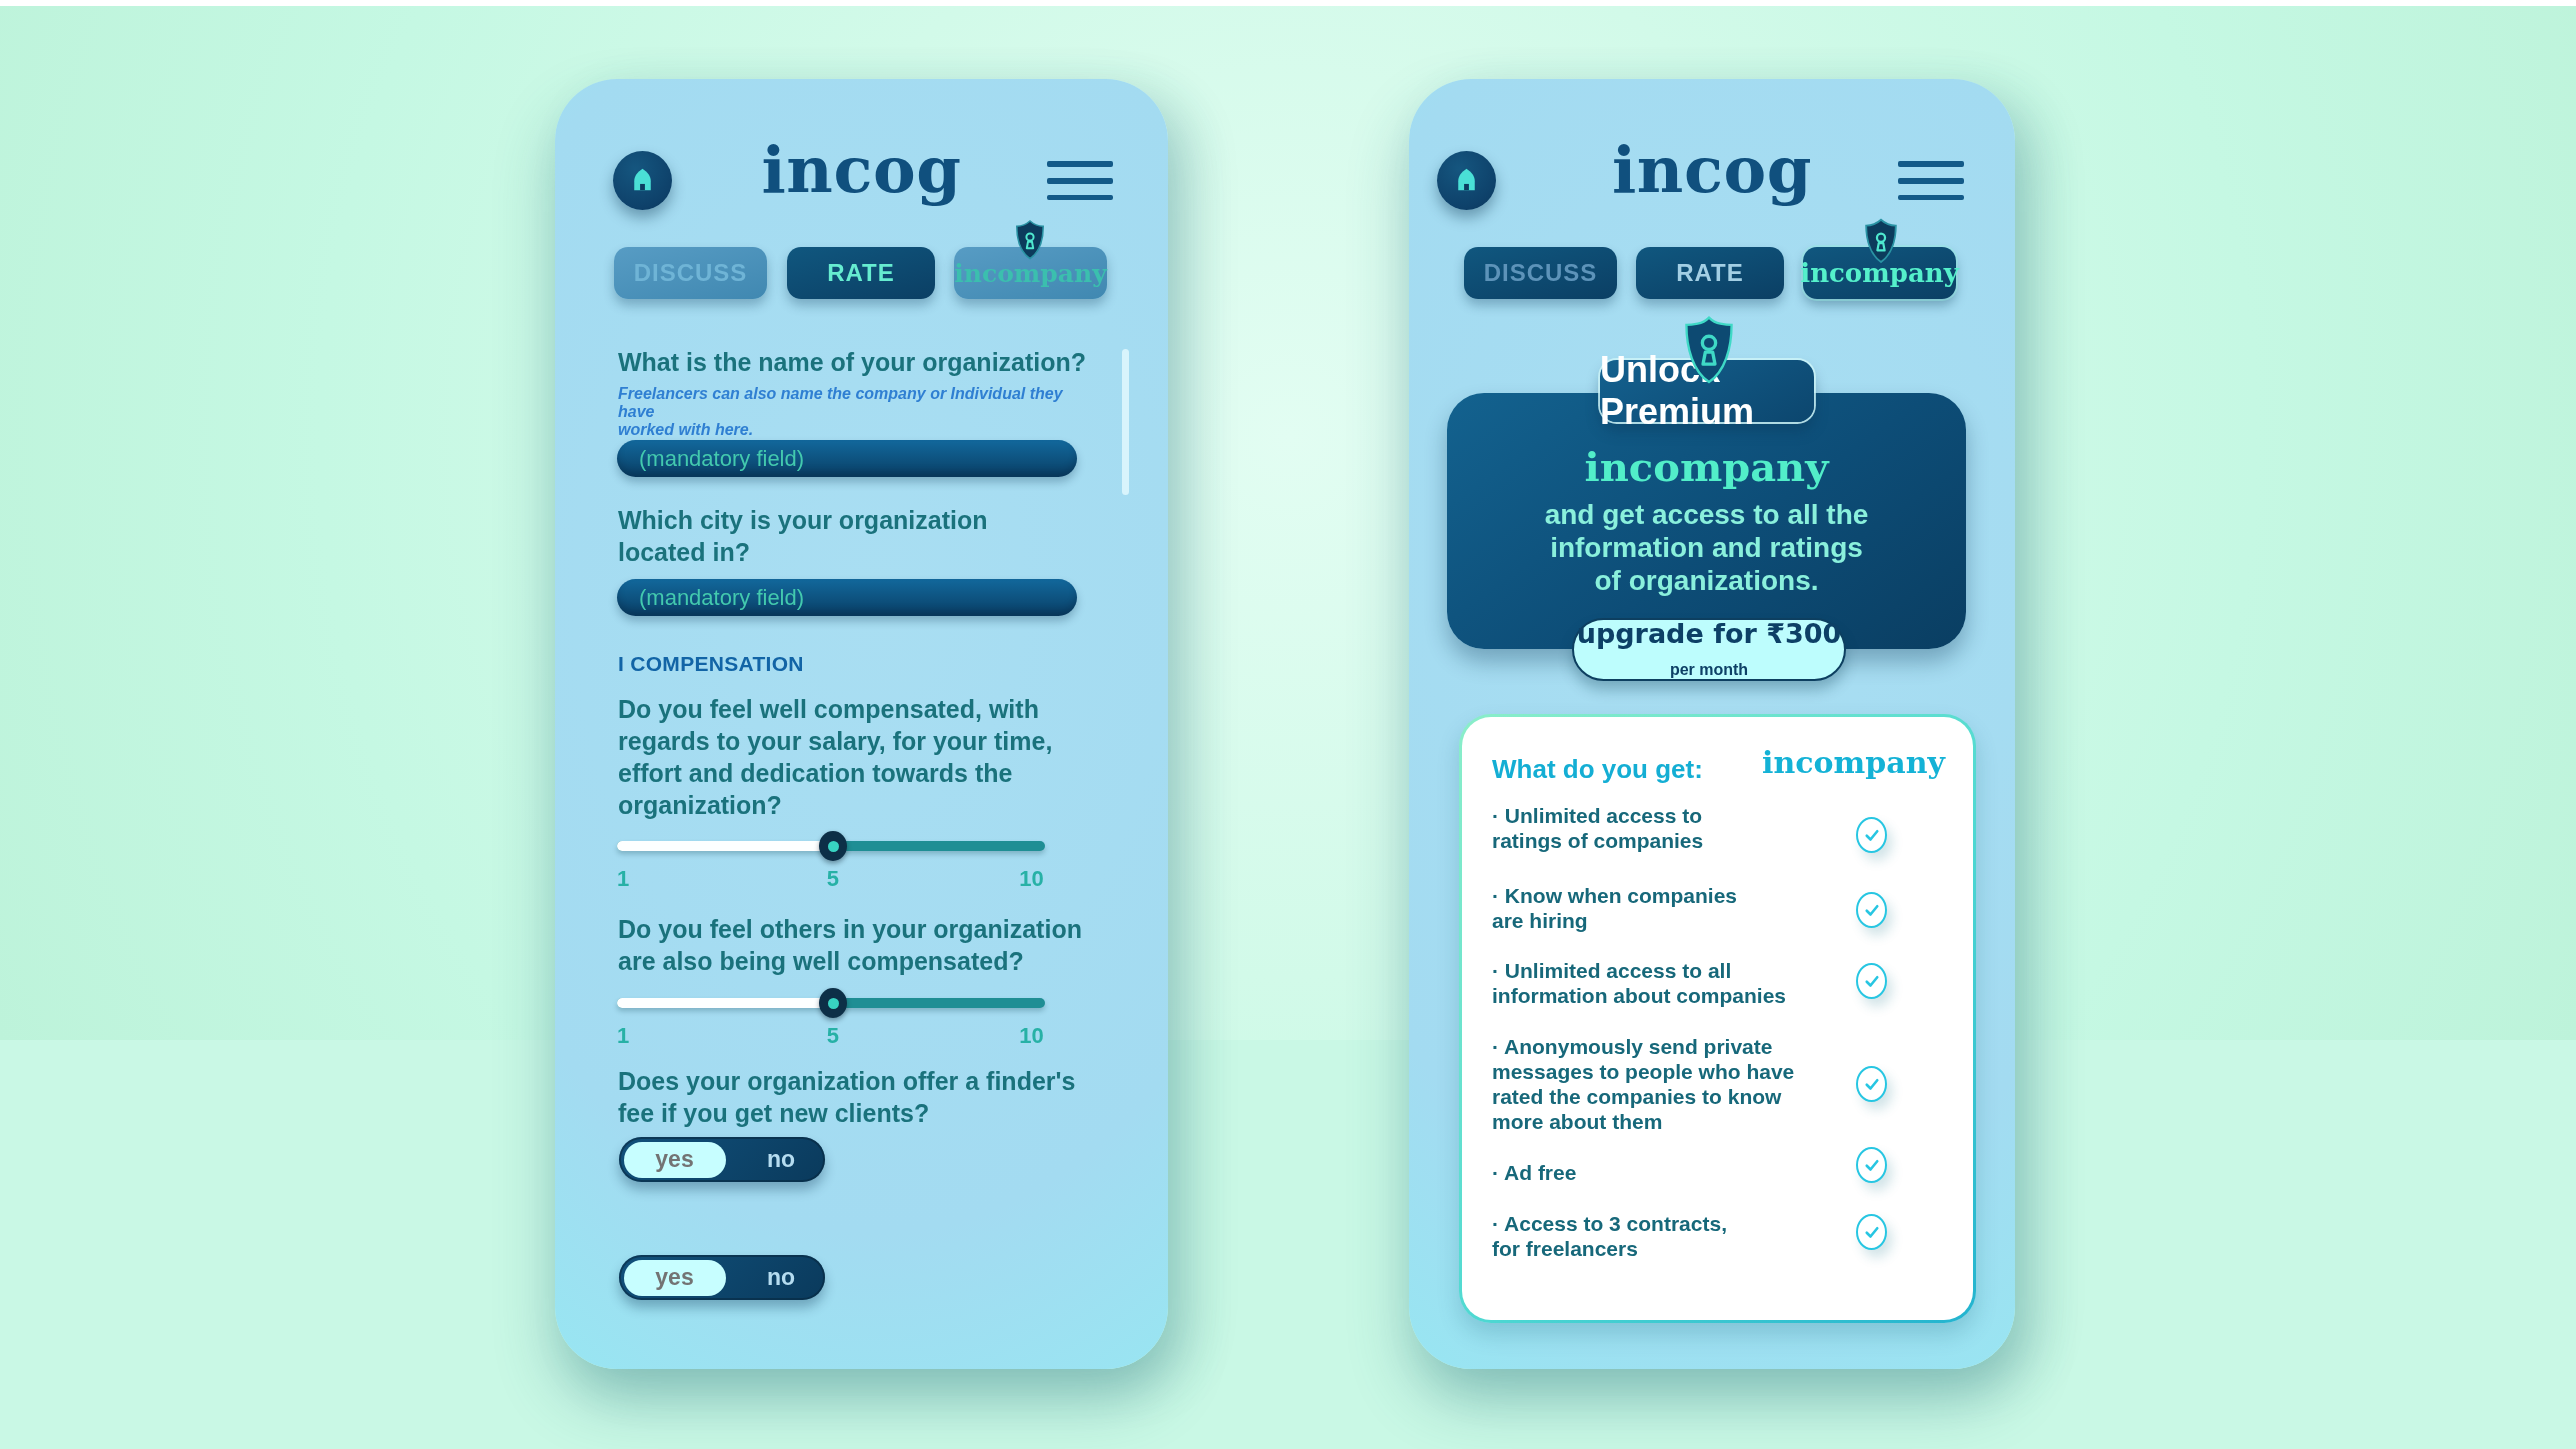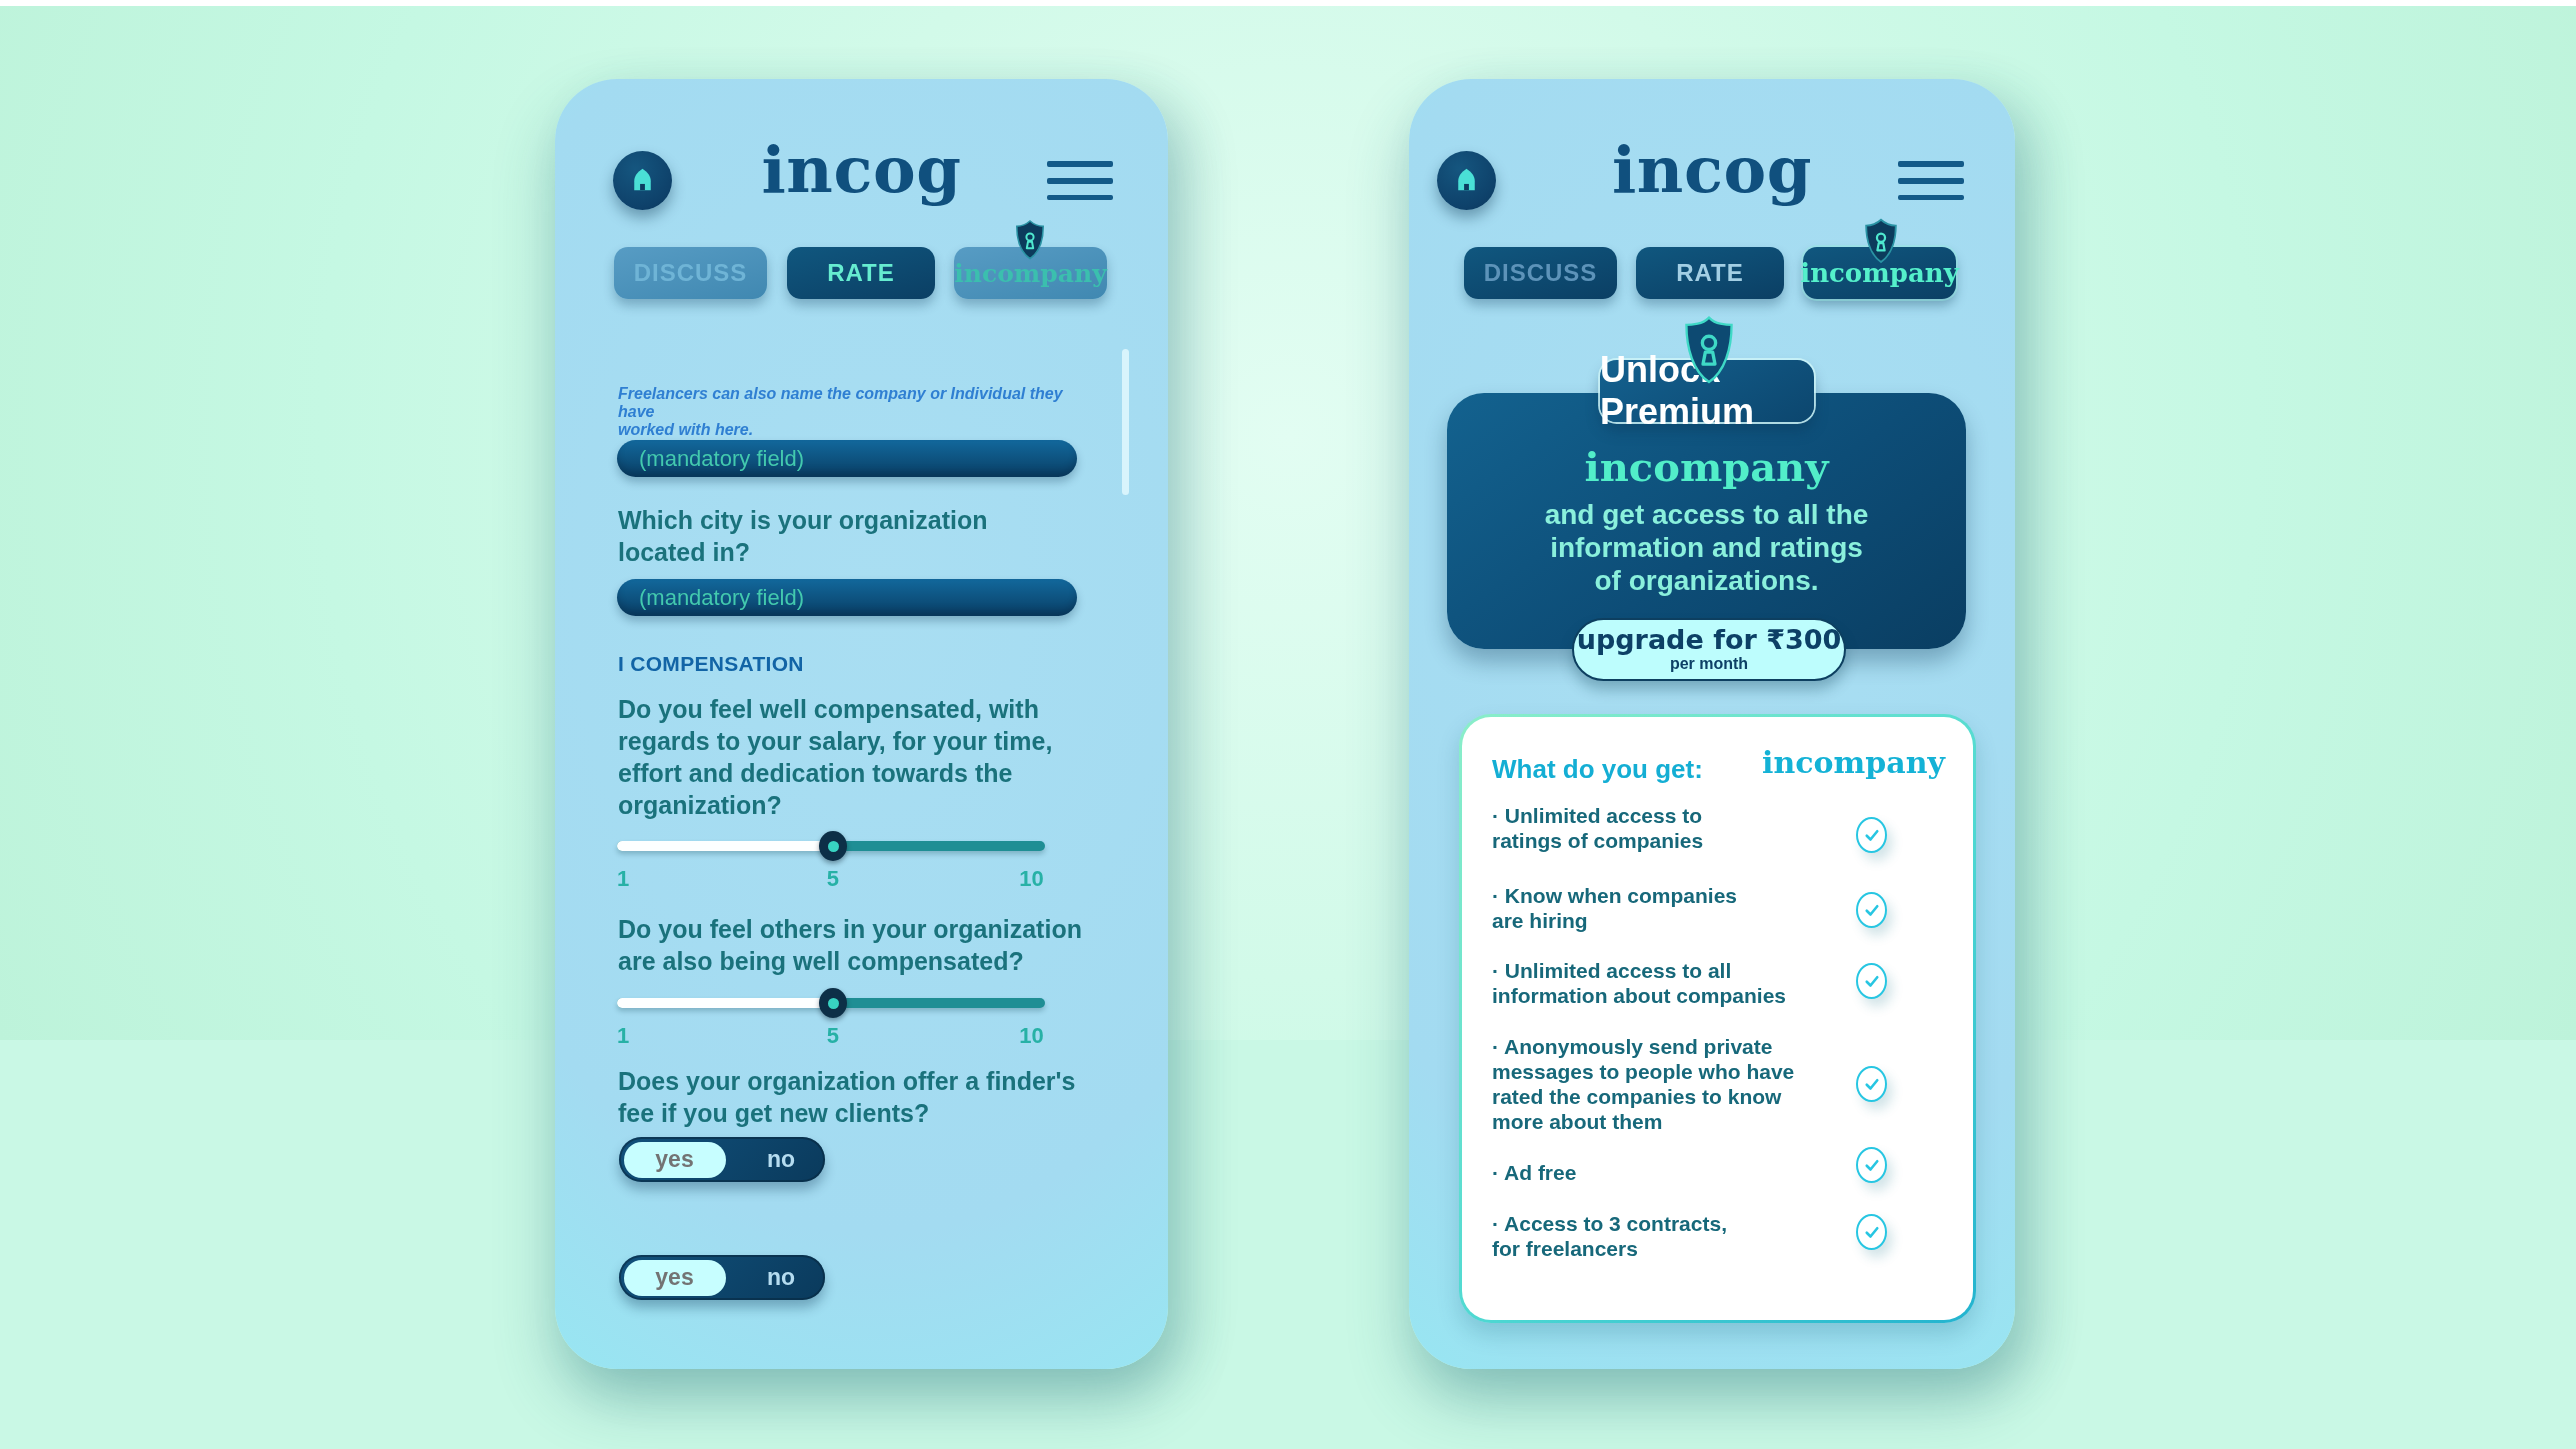--- a/index.html
+++ b/index.html
@@ -76,21 +76,21 @@
     background:linear-gradient(150deg,#14618f 0%,#0c466e 100%);
     box-shadow:0 0 0 1.9px rgba(205,245,248,.85), 0 9px 14px rgba(10,50,80,.35);
     display:flex;align-items:center;justify-content:center;color:#ffffff;font-weight:bold;font-size:36px;}
   .premium-card{position:absolute;left:38px;top:314px;width:519px;height:256px;border-radius:37px;z-index:2;text-align:center;
     background:linear-gradient(145deg,#13628f 0%,#0d4d77 55%,#0a3e62 100%);
     box-shadow:0 13px 22px rgba(10,50,80,.32);}
   .premium-brand{margin-top:50px;font-family:"DejaVu Serif",serif;font-weight:bold;font-size:40px;color:#52eec9;}
   .premium-pitch{margin-top:7.7px;font-size:28px;line-height:33px;font-weight:600;color:#8af0dc;white-space:pre-line;}
   .upgrade-pill{position:absolute;left:163px;top:539px;width:274px;height:63px;border-radius:32px;z-index:3;cursor:pointer;
     background:#bdfdfd;border:2.6px solid #0d3f60;box-sizing:border-box;
-    box-shadow:0 9px 14px rgba(10,60,80,.30);display:flex;flex-direction:column;align-items:center;justify-content:center;}
+    box-shadow:0 9px 14px rgba(10,60,80,.30);display:flex;flex-direction:column;align-items:center;justify-content:space-between;}
   .upgrade-main{color:#0d4066;font-weight:bold;font-size:27px;font-family:"DejaVu Sans",sans-serif;line-height:28px;}
   .upgrade-sub{color:#0d4066;font-size:16px;font-weight:600;margin-top:1.3px;}
 
   .benefits-card{position:absolute;left:50px;top:635px;width:511px;height:603px;border-radius:32px;
     border:3.9px solid transparent;
     background:linear-gradient(#ffffff,#ffffff) padding-box, linear-gradient(135deg,#8beec9 0%,#4fd9d2 55%,#23b3cf 100%) border-box;
     box-shadow:0 11.6px 22px rgba(16,90,110,.20);}
   .card-title{position:absolute;left:30px;top:37px;font-size:26px;font-weight:bold;color:#14aed4;}
   .card-brand{position:absolute;right:28px;top:28px;font-family:"DejaVu Serif",serif;font-weight:bold;font-size:30px;color:#14b2d6;}
   .benefit-text{position:absolute;left:30px;width:351px;color:#17687a;font-weight:bold;font-size:21px;line-height:25px;white-space:pre-line;}
@@ -125,20 +125,21 @@
     <div class="tab navy tab-rate">RATE</div>
     <div class="tab steel tab-incompany serif">incompany</div>
     <div class="shield" style="left:459px;top:138px;">
       <svg width="32" height="52" viewBox="0 0 80 122">
         <path d="M40 6 C50 15 61 19 73 19 C73 52 63 84 40 100 C17 84 7 52 7 19 C19 19 30 15 40 6 Z" fill="#0c3b5c" stroke="#2a93a4" stroke-width="4"></path>
         <circle cx="40" cy="46" r="9" fill="none" stroke="#4fe8cf" stroke-width="5"></circle>
         <path d="M35 58 L45 58 L48 74 L32 74 Z" fill="none" stroke="#4fe8cf" stroke-width="5" stroke-linejoin="round"></path>
       </svg>
     </div>
 
+    <div class="q" style="top:267px;">What is the name of your organization?</div>
     <div class="hint" style="top:306px;">Freelancers can also name the company or Individual they have
 worked with here.</div>
     <input class="pill-input" style="top: 361px;" type="text" readonly="" placeholder="(mandatory field)">
 
     <div class="q" style="top:425px;">Which city is your organization
 located in?</div>
     <input class="pill-input" style="top: 500px;" type="text" readonly="" placeholder="(mandatory field)">
 
     <div class="section-label" style="top:573px;">I COMPENSATION</div>
 

